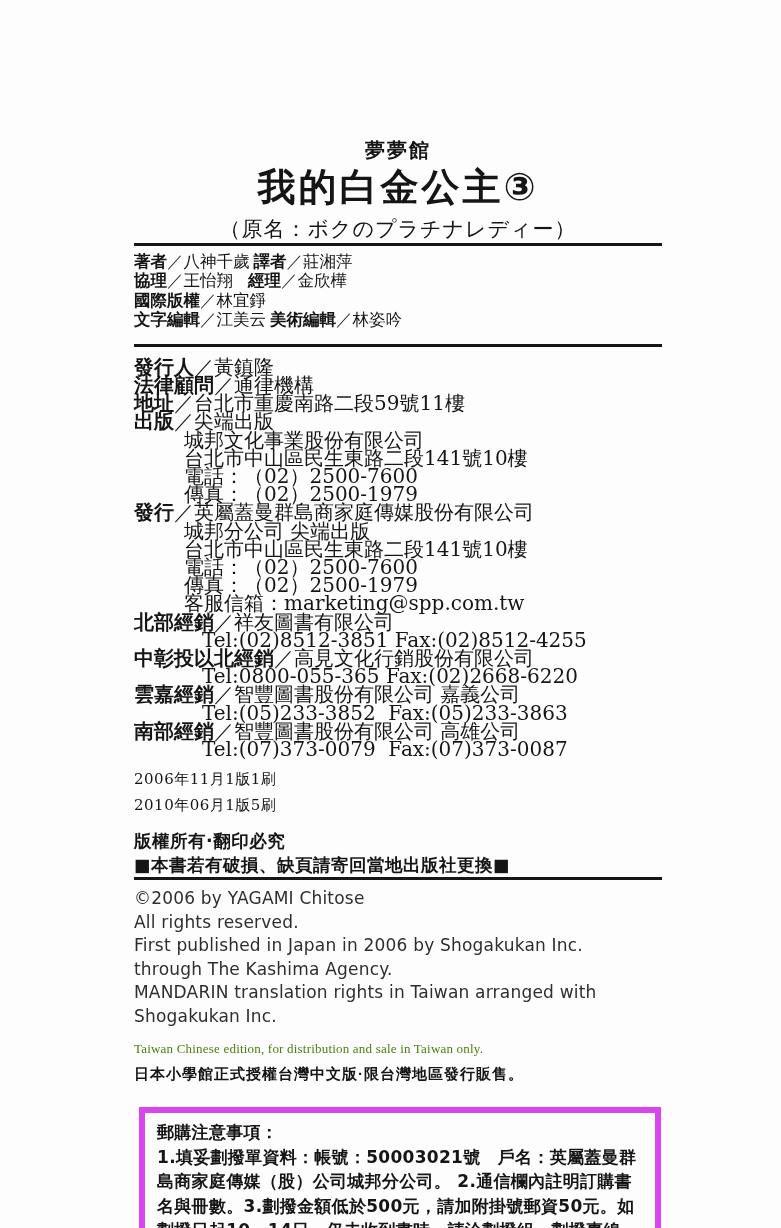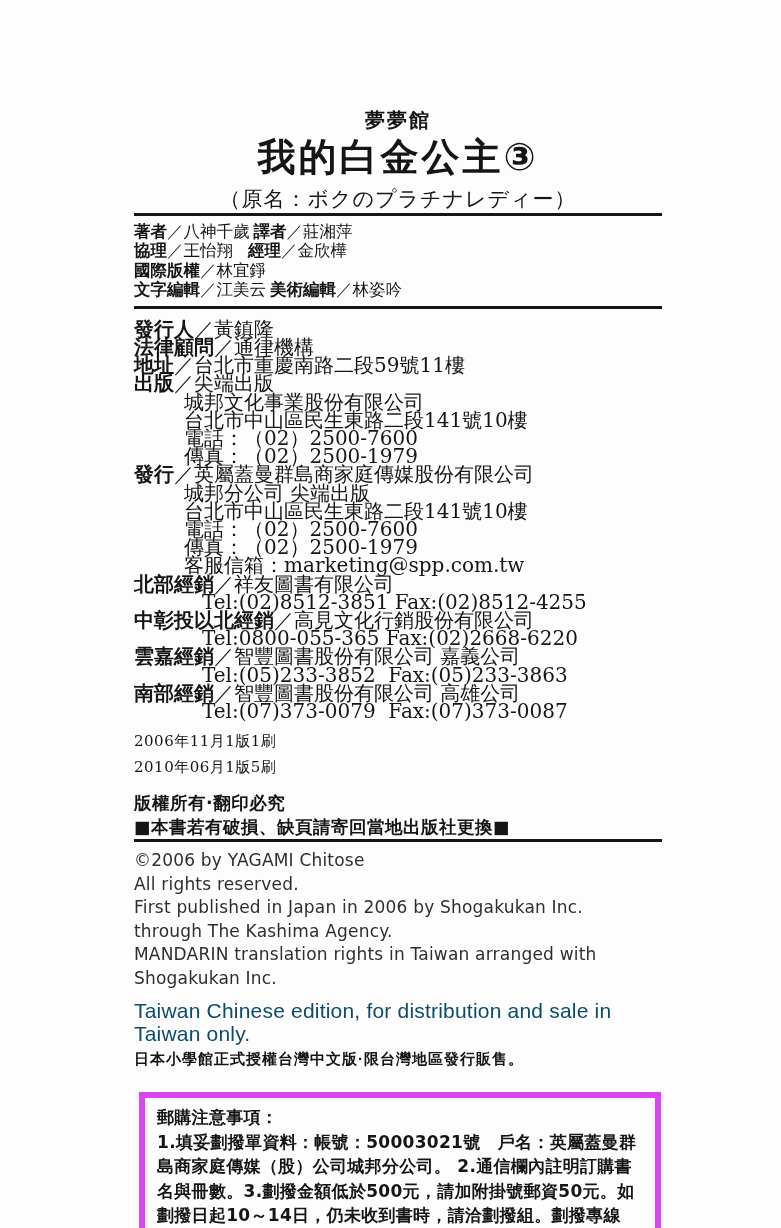--- a/index.html
+++ b/index.html
@@ -5,30 +5,30 @@
   * { margin:0; padding:0; box-sizing:border-box; }
   html, body { width:781px; }
   body {
     width:781px; height:1228px; overflow:hidden;
     background:#fdfdfd; color:#151515;
     font-family:"DejaVu Serif", "Liberation Serif", serif;
   }
   .content { margin-left:134px; width:528px; }
 
   
-  .hdr { padding-top:107px; text-align:center; font-family:"DejaVu Sans","Liberation Sans",sans-serif; }
+  .hdr { padding-top:107px; text-align:center; font-family:"DejaVu Sans","Liberation Sans",sans-serif;margin-top:30px; }
   .imprint { font-size:20px; font-weight:700; letter-spacing:2px; }
   .book-title { font-size:38px; font-weight:900; letter-spacing:3px; margin-top:2px; line-height:1.15; }
   .orig-title { font-size:21px; font-weight:400; letter-spacing:1px; margin-top:5px; }
 
   hr.rule { border:none; border-top:3px solid #161616; margin:0; height:0; }
   .rule1 { margin-top:11px; }
 
   
-  .credits { padding:6px 0 6px; font-size:16.5px; line-height:19.5px; }
+  .credits { padding:6px 0 14px; font-size:16.5px; line-height:19.5px; }
   .c-row { display:flex; gap:4px; }
   .pair.fixed { min-width:110px; }
   .lbl { font-weight:700; font-family:"DejaVu Sans","Liberation Sans",sans-serif; }
 
   
   .pubs { margin-top:11px; font-size:20px; line-height:18.2px; }
   .p-sub { padding-left:50px; }
   .p-tel { padding-left:68px; white-space:pre-wrap; }
 
   
@@ -37,21 +37,21 @@
   
   .notice { margin-top:12px; font-family:"DejaVu Sans","Liberation Sans",sans-serif; font-weight:700; font-size:17.5px; line-height:23.5px; letter-spacing:0.5px; }
 
   .rule3 { margin-top:12px; border-top-width:2.5px; }
 
   
   .english { margin-top:7px; font-family:"DejaVu Sans","Liberation Sans",sans-serif; font-size:17px; line-height:23.5px; color:#2e2e2e; letter-spacing:0.2px; }
 
   
   .taiwan { margin-top:9px; }
-  .taiwan .en { font-family:Liberation Sans, sans-serif; font-size:21px; color:#0c4a6e; line-height:23px; letter-spacing:0.2px; }
+  .taiwan .en { font-family:Liberation Serif, serif; font-size:13px; color:#4d7c0f; line-height:23px; letter-spacing:0.2px; }
   .taiwan .zh { font-family:Liberation Sans, sans-serif; font-weight:700; font-size:15px; line-height:27px; letter-spacing:1px; }
 
   
   .order-box {
     margin-top:20px; margin-left:5px; width:522px;
     border:6px solid #d946ef; padding:7px 12px 11px;
     font-family:"DejaVu Sans","Liberation Sans",sans-serif;
     font-weight:600; font-size:17px; line-height:24.5px; letter-spacing:0.3px;
   }
   .order-body { white-space:pre-wrap; }

